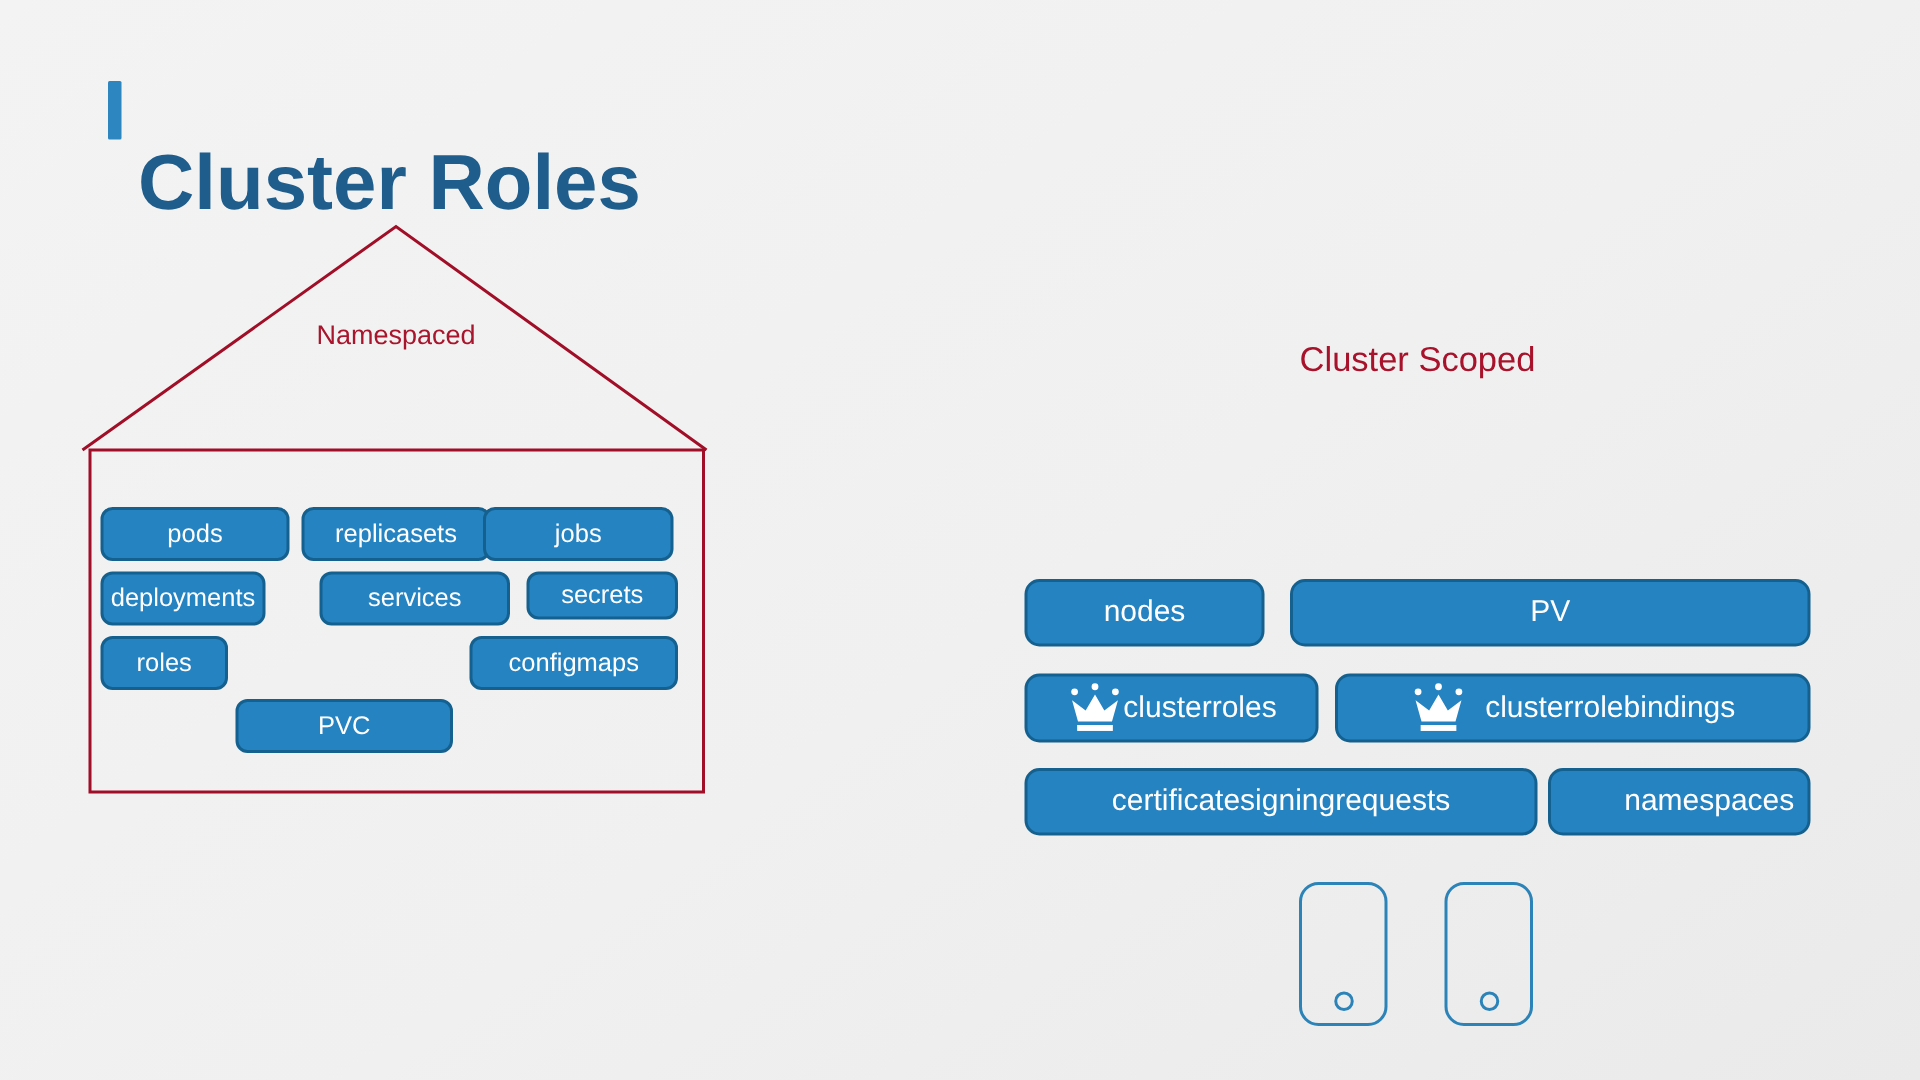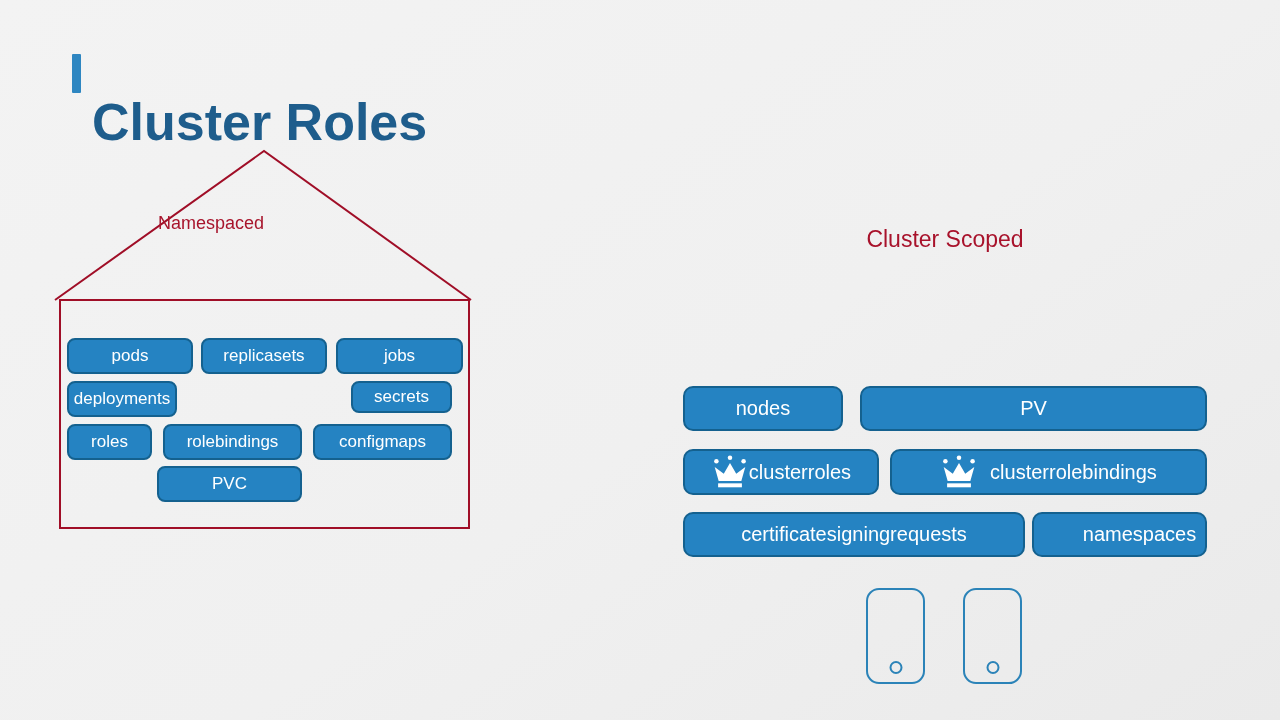--- a/index.html
+++ b/index.html
@@ -24,21 +24,21 @@
     letter-spacing:0px;line-height:1.0;margin-top:40px;
   }
   
   .roof-svg{position:absolute;left:0;top:0;width:1280px;height:720px;pointer-events:none;}
   .house-box{
     position:absolute;left:59px;top:299px;width:407px;height:226px;
     border:2px solid #a00e27;background:transparent;
   }
   .namespaced-label{
     position:absolute;left:158px;top:213px;width:212px;
-    font-size:18px;color:#a8152c;
+    text-align:center;font-size:18px;color:#a8152c;
   }
   .cluster-scoped-label{
     position:absolute;left:830px;top:226px;width:230px;
     text-align:center;font-size:23px;color:#a8122b;
   }
   
   .btn{
     position:absolute;
     background:#2583c2;
     border:2px solid #14618f;
@@ -72,27 +72,27 @@
   <div class="page-title">Cluster Roles</div>
 
   <svg class="roof-svg">
     <polyline points="55,300 264,151 471,300" fill="none" stroke="#a00e27" stroke-width="2"></polyline>
   </svg>
   <div class="house-box"></div>
   <div class="namespaced-label">Namespaced</div>
 
   <div class="btn" style="left:67px;top:338px;width:126px;height:36px;">pods</div>
   <div class="btn" style="left:201px;top:338px;width:126px;height:36px;">replicasets</div>
-  <div class="btn" style="left:336px;top:338px;width:127px;height:36px;">jobs</div>
+  <div class="btn" style="left:322px;top:338px;width:127px;height:36px;">jobs</div>
 
   <div class="btn" style="left:67px;top:381px;width:110px;height:36px;">deployments</div>
+  <div class="btn" style="left:213px;top:381px;width:127px;height:36px;">services</div>
   <div class="btn" style="left:351px;top:381px;width:101px;height:32px;">secrets</div>
 
   <div class="btn" style="left:67px;top:424px;width:85px;height:36px;">roles</div>
-  <div class="btn" style="left:163px;top:424px;width:139px;height:36px;">rolebindings</div>
   <div class="btn" style="left:313px;top:424px;width:139px;height:36px;">configmaps</div>
 
   <div class="btn" style="left:157px;top:466px;width:145px;height:36px;">PVC</div>
 
   <div class="cluster-scoped-label">Cluster Scoped</div>
 
   <div class="btn big" style="left:683px;top:386px;width:160px;height:45px;">nodes</div>
   <div class="btn big" style="left:860px;top:386px;width:347px;height:45px;">PV</div>
 
   <div class="btn big" style="left:683px;top:449px;width:196px;height:46px;">

